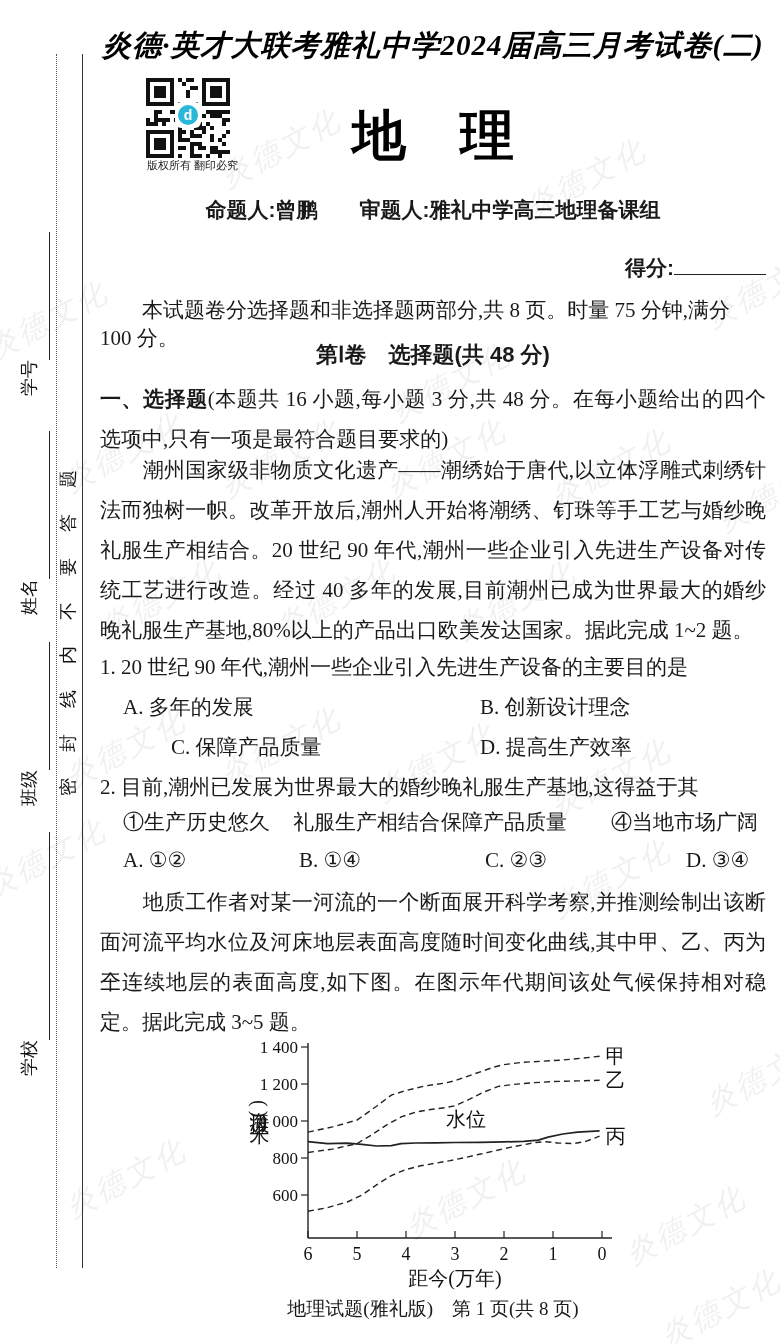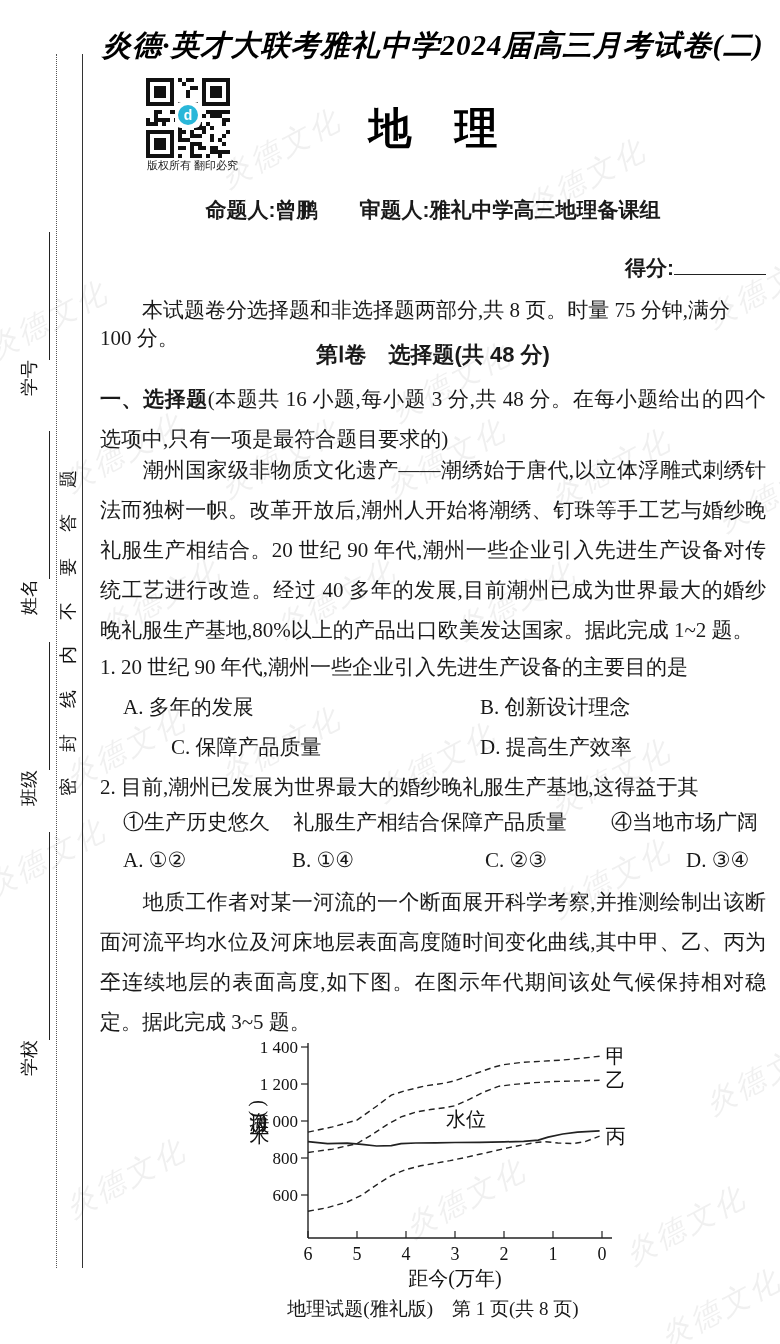--- a/index.html
+++ b/index.html
@@ -11,21 +11,21 @@
   .bind-field{position:absolute;transform:rotate(-90deg);font-size:18px;color:#111;
               display:flex;align-items:flex-end;white-space:nowrap;height:42px;line-height:42px;}
   .bind-field .ul{display:inline-block;border-bottom:1px solid #222;height:30px;}
   .seal{position:absolute;transform:rotate(-90deg);font-size:18px;color:#111;text-align:center;
         letter-spacing:26px;white-space:nowrap;height:42px;line-height:42px;}
   
   .content{position:absolute;left:100px;top:0;width:666px;}
   .exam-title{position:absolute;left:0;top:26px;width:100%;text-align:center;
               font-weight:700;font-style:italic;font-size:29px;letter-spacing:1px;color:#000;}
   .subject{position:absolute;left:0;top:100px;width:100%;text-align:center;
-           font-family:"Liberation Sans",sans-serif;font-weight:700;font-size:43px;color:#000;}
+           font-family:"Liberation Sans",sans-serif;font-weight:700;font-size:54px;color:#000;}
   .authors{position:absolute;left:0;top:196px;width:100%;text-align:center;
            font-family:"Liberation Sans",sans-serif;font-weight:700;font-size:21px;}
   .score{position:absolute;left:525px;top:250px;font-family:"Liberation Sans",sans-serif;
          font-weight:700;font-size:21px;}
   .score .score-ul{display:inline-block;width:92px;border-bottom:1.5px solid #222;height:24px;}
   .note{position:absolute;left:0;top:296px;width:100%;font-size:21px;text-indent:2em;}
   .sec-head{position:absolute;left:0;top:340px;width:100%;text-align:center;
             font-family:"Liberation Sans",sans-serif;font-weight:700;font-size:22px;}
   .line40{position:absolute;width:100%;height:40px;line-height:40px;font-size:21px;}
   .jline{text-align:justify;text-align-last:justify;}
@@ -224,21 +224,21 @@
   <div class="opt" style="left:380px;top:687px;">B. 创新设计理念</div>
   <div class="opt" style="left:23px;top:727px;margin-left:48px;">C. 保障产品质量</div>
   <div class="opt" style="left:380px;top:727px;">D. 提高生产效率</div>
 
   <div class="line40" style="top:767px;">2. 目前,潮州已发展为世界最大的婚纱晚礼服生产基地,这得益于其</div>
   <div class="opt" style="left:23px;top:802px;">①生产历史悠久</div>
   <div class="opt" style="left:193px;top:802px;">礼服生产相结合</div>
   <div class="opt" style="left:341px;top:802px;">保障产品质量</div>
   <div class="opt" style="left:511px;top:802px;">④当地市场广阔</div>
   <div class="opt" style="left:23px;top:840px;">A. ①②</div>
-  <div class="opt" style="left:192px;top:840px;">B. ①④</div>
+  <div class="opt" style="left:199px;top:840px;">B. ①④</div>
   <div class="opt" style="left:385px;top:840px;">C. ②③</div>
   <div class="opt" style="left:586px;top:840px;">D. ③④</div>
 
   <div class="line40 jline" style="top:882px;">　　地质工作者对某一河流的一个断面展开科学考察,并推测绘制出该断</div>
   <div class="line40 jline" style="top:922px;">面河流平均水位及河床地层表面高度随时间变化曲线,其中甲、乙、丙为三</div>
   <div class="line40 jline" style="top:962px;">个连续地层的表面高度,如下图。在图示年代期间该处气候保持相对稳</div>
   <div class="line40" style="top:1002px;">定。据此完成 3~5 题。</div>
 
   <div class="footer">地理试题(雅礼版)　第 1 页(共 8 页)</div>
 </div>

